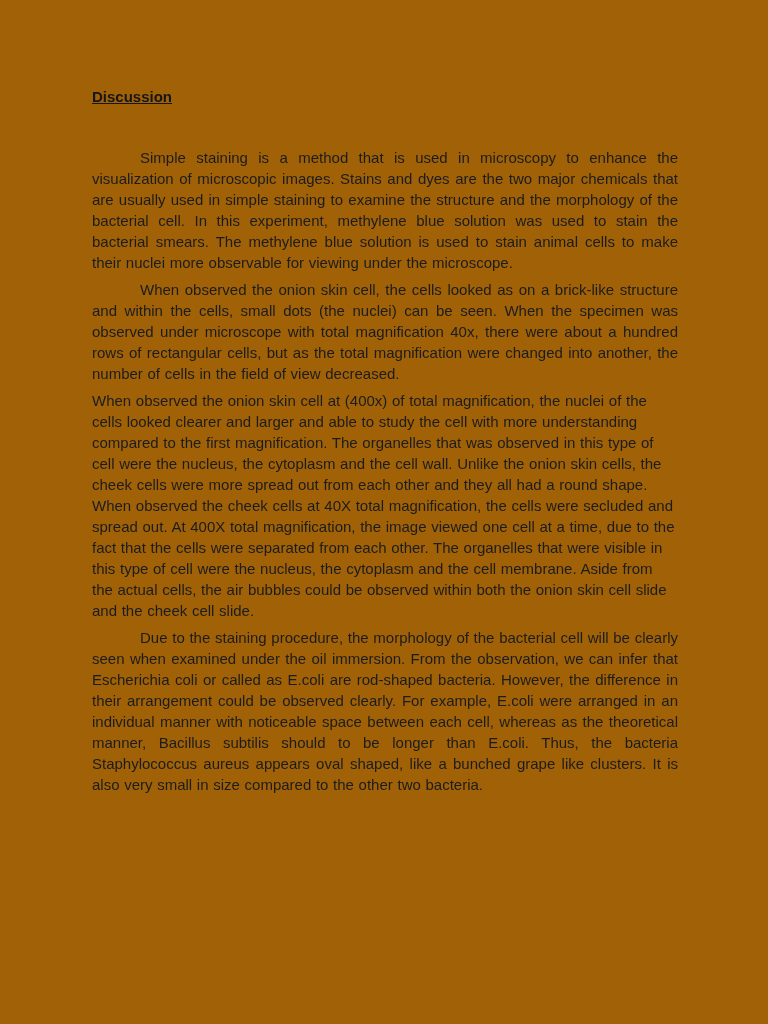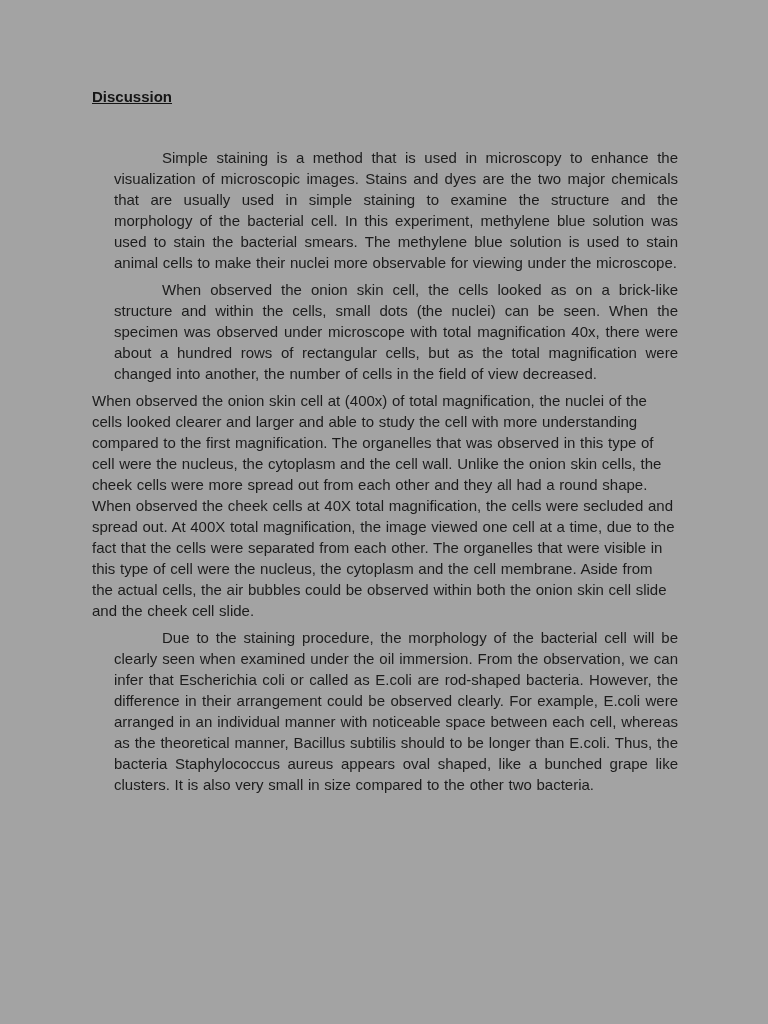--- a/index.html
+++ b/index.html
@@ -4,21 +4,21 @@
 <style>
   html, body {
     margin: 0;
     padding: 0;
     background: #ffffff;
   }
   .page {
     position: relative;
     width: 768px;
     height: 1024px;
-    background: #a3a3a3;
+    background: #a16207;
     overflow: hidden;
     font-family: "Liberation Sans", sans-serif;
     color: #1c1c1c;
   }
   .content {
     position: absolute;
     left: 92px;
     top: 88px;
     width: 586px;
   }
@@ -33,21 +33,20 @@
     font-size: 15px;
     line-height: 21px;
     margin: 0 0 6px 0;
     word-spacing: 0.5px;
   }
   .body p.justify {
     text-align: justify;
   }
   .body p.indent {
     text-indent: 48px;
-    margin-left: 22px;
   }
   .body span.italic {
   }
 </style>
 </head>
 <body>
 
 <div class="page">
   <div class="content">
     <h1 class="heading">Discussion</h1>

